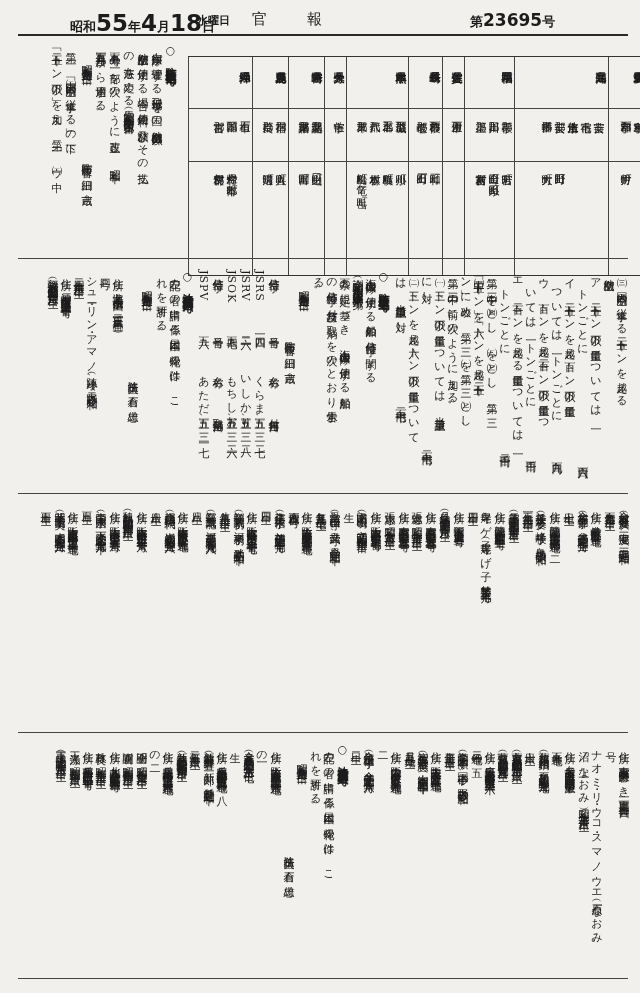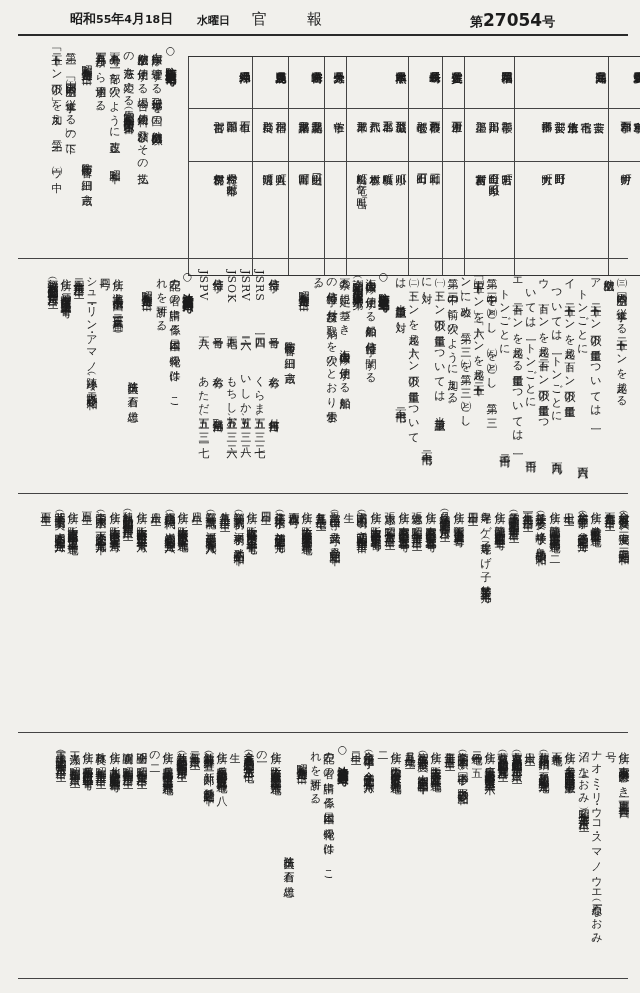--- a/index.html
+++ b/index.html
@@ -1,20 +1,20 @@
 <!DOCTYPE html>
 <html><head>
 <meta charset="utf-8">
 <style>
   html,body{margin:0;padding:0;}
   body{width:640px;height:993px;background:#f1f0ec;overflow:hidden;position:relative;
        font-family:"DejaVu Serif",serif;color:#1c1c1c;}
   .header{position:absolute;left:0;top:0;width:640px;height:34px;}
   .hdr-date{position:absolute;left:70px;top:10px;font-family:"DejaVu Sans",sans-serif;font-size:13px;font-weight:bold;white-space:nowrap;}
-  .hdr-date .big{font-size:11px;}
+  .hdr-date .big{font-size:23px;}
   .hdr-day{position:absolute;left:197px;top:13px;font-size:11px;font-family:"DejaVu Sans",sans-serif;font-weight:bold;}
   .hdr-title{position:absolute;left:252px;top:10px;font-size:15px;letter-spacing:40px;}
   .hdr-no{position:absolute;left:470px;top:10px;font-family:"DejaVu Sans",sans-serif;font-size:13px;font-weight:bold;white-space:nowrap;}
   .hdr-no .big{font-size:17px;}
   .rule-top{position:absolute;left:18px;top:34px;width:610px;height:2px;background:#2a2a2a;}
   .band-rule{position:absolute;left:18px;width:610px;height:1px;background:#444;}
   .band{position:absolute;left:18px;width:610px;}
   .vcol{position:absolute;top:0;writing-mode:vertical-rl;font-size:11px;line-height:14px;white-space:pre;letter-spacing:1px;}
   .vcol.bold{font-weight:bold;}
   
@@ -28,21 +28,21 @@
 </head>
 <body>
 
 <div class="header">
   <div class="hdr-date">
     <span>昭和</span><span class="big">55</span><span>年</span><span class="big">4</span><span>月</span><span class="big">18</span><span>日</span>
   </div>
   <div class="hdr-day">水曜日</div>
   <div class="hdr-title">官報</div>
   <div class="hdr-no">
-    <span>第</span><span class="big">27054</span><span>号</span>
+    <span>第</span><span class="big">23695</span><span>号</span>
   </div>
 </div>
 <div class="rule-top"></div>
 
 <div class="band" style="top:36px;height:220px;">
   <div class="tbl" style="top:20px;">
     <div class="tcol" style="right:0;width:38px;">
       <div class="pref">愛媛県</div>
       <div class="gun">
           <div class="cell-text" style="right:2px;">宇和島市

